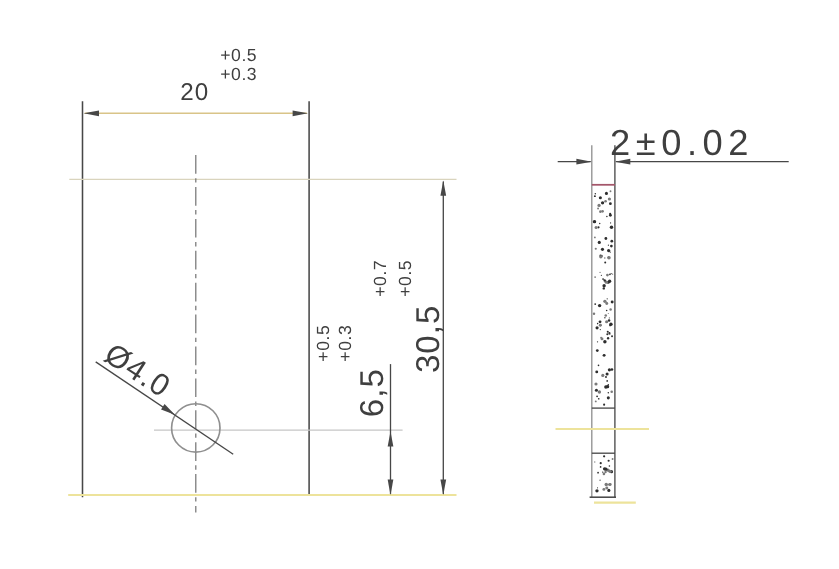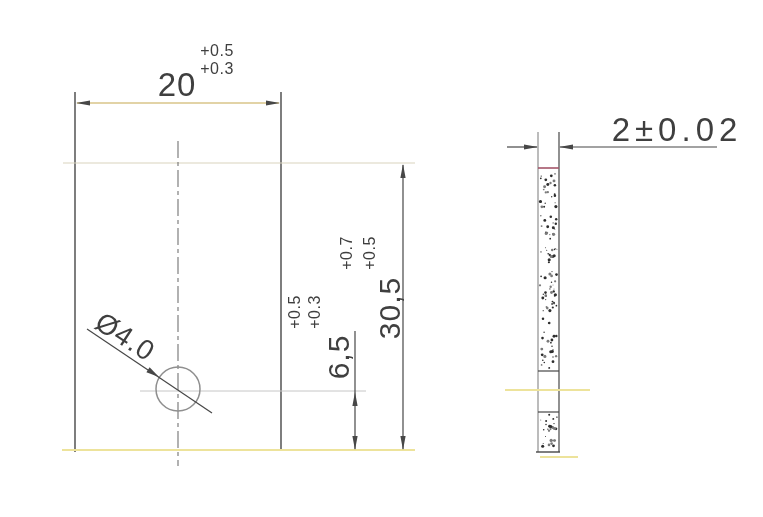--- a/index.html
+++ b/index.html
@@ -20,21 +20,21 @@
   .s-edge-grey{stroke:var(--edge-faint-grey,#d9d4bd);stroke-width:1.2px;}
   .s-maroon{stroke:var(--accent-maroon,#a4566a);stroke-width:1.6px;}
   .s-faint-grey{stroke:#c6c6c6;stroke-width:1px;}
   .centerline{stroke:#737373;stroke-width:1.1px;stroke-dasharray:17 4 4 4;}
   .f-dark{fill:var(--line-dark,#333);stroke:none;}
   .dim-text{
     position:absolute;white-space:nowrap;line-height:1;
     transform:translate(-50%,-50%);
     color:var(--text,#3f3f3f);
   }
-  .dim-main{font-size:33px;letter-spacing:1px;}
+  .dim-main{font-size:22px;letter-spacing:1px;}
   .dim-main-sm{font-size:30px;letter-spacing:1px;}
   .dim-tol{font-size:16px;letter-spacing:0.5px;}
   .rot-ccw{transform:translate(-50%,-50%) rotate(-90deg);}
   .rot-leader{transform:translate(-50%,-50%) rotate(33deg);}
   .thickness{font-size:33px;letter-spacing:5px;}
 </style>
 </head>
 <body>
 
 <div id="stage">
@@ -239,14 +239,14 @@
   <div class="dim-text dim-main-sm rot-ccw" style="left:390px;top:308px;">30,5</div>
   <div class="dim-text dim-tol rot-ccw" style="left:347px;top:253px;">+0.7</div>
   <div class="dim-text dim-tol rot-ccw" style="left:370px;top:253px;">+0.5</div>
 
   <div class="dim-text dim-main-sm rot-ccw" style="left:339px;top:357px;">6,5</div>
   <div class="dim-text dim-tol rot-ccw" style="left:295px;top:312px;">+0.5</div>
   <div class="dim-text dim-tol rot-ccw" style="left:315px;top:312px;">+0.3</div>
 
   <div class="dim-text dim-main-sm rot-leader" style="left:125px;top:337px;font-size:28px;">Ø4.0</div>
 
-  <div class="dim-text thickness" style="left:677px;top:129px;">2±0.02</div>
+  <div class="dim-text thickness" style="left:620px;top:129px;">2±0.02</div>
 </div>
 
 </body></html>

